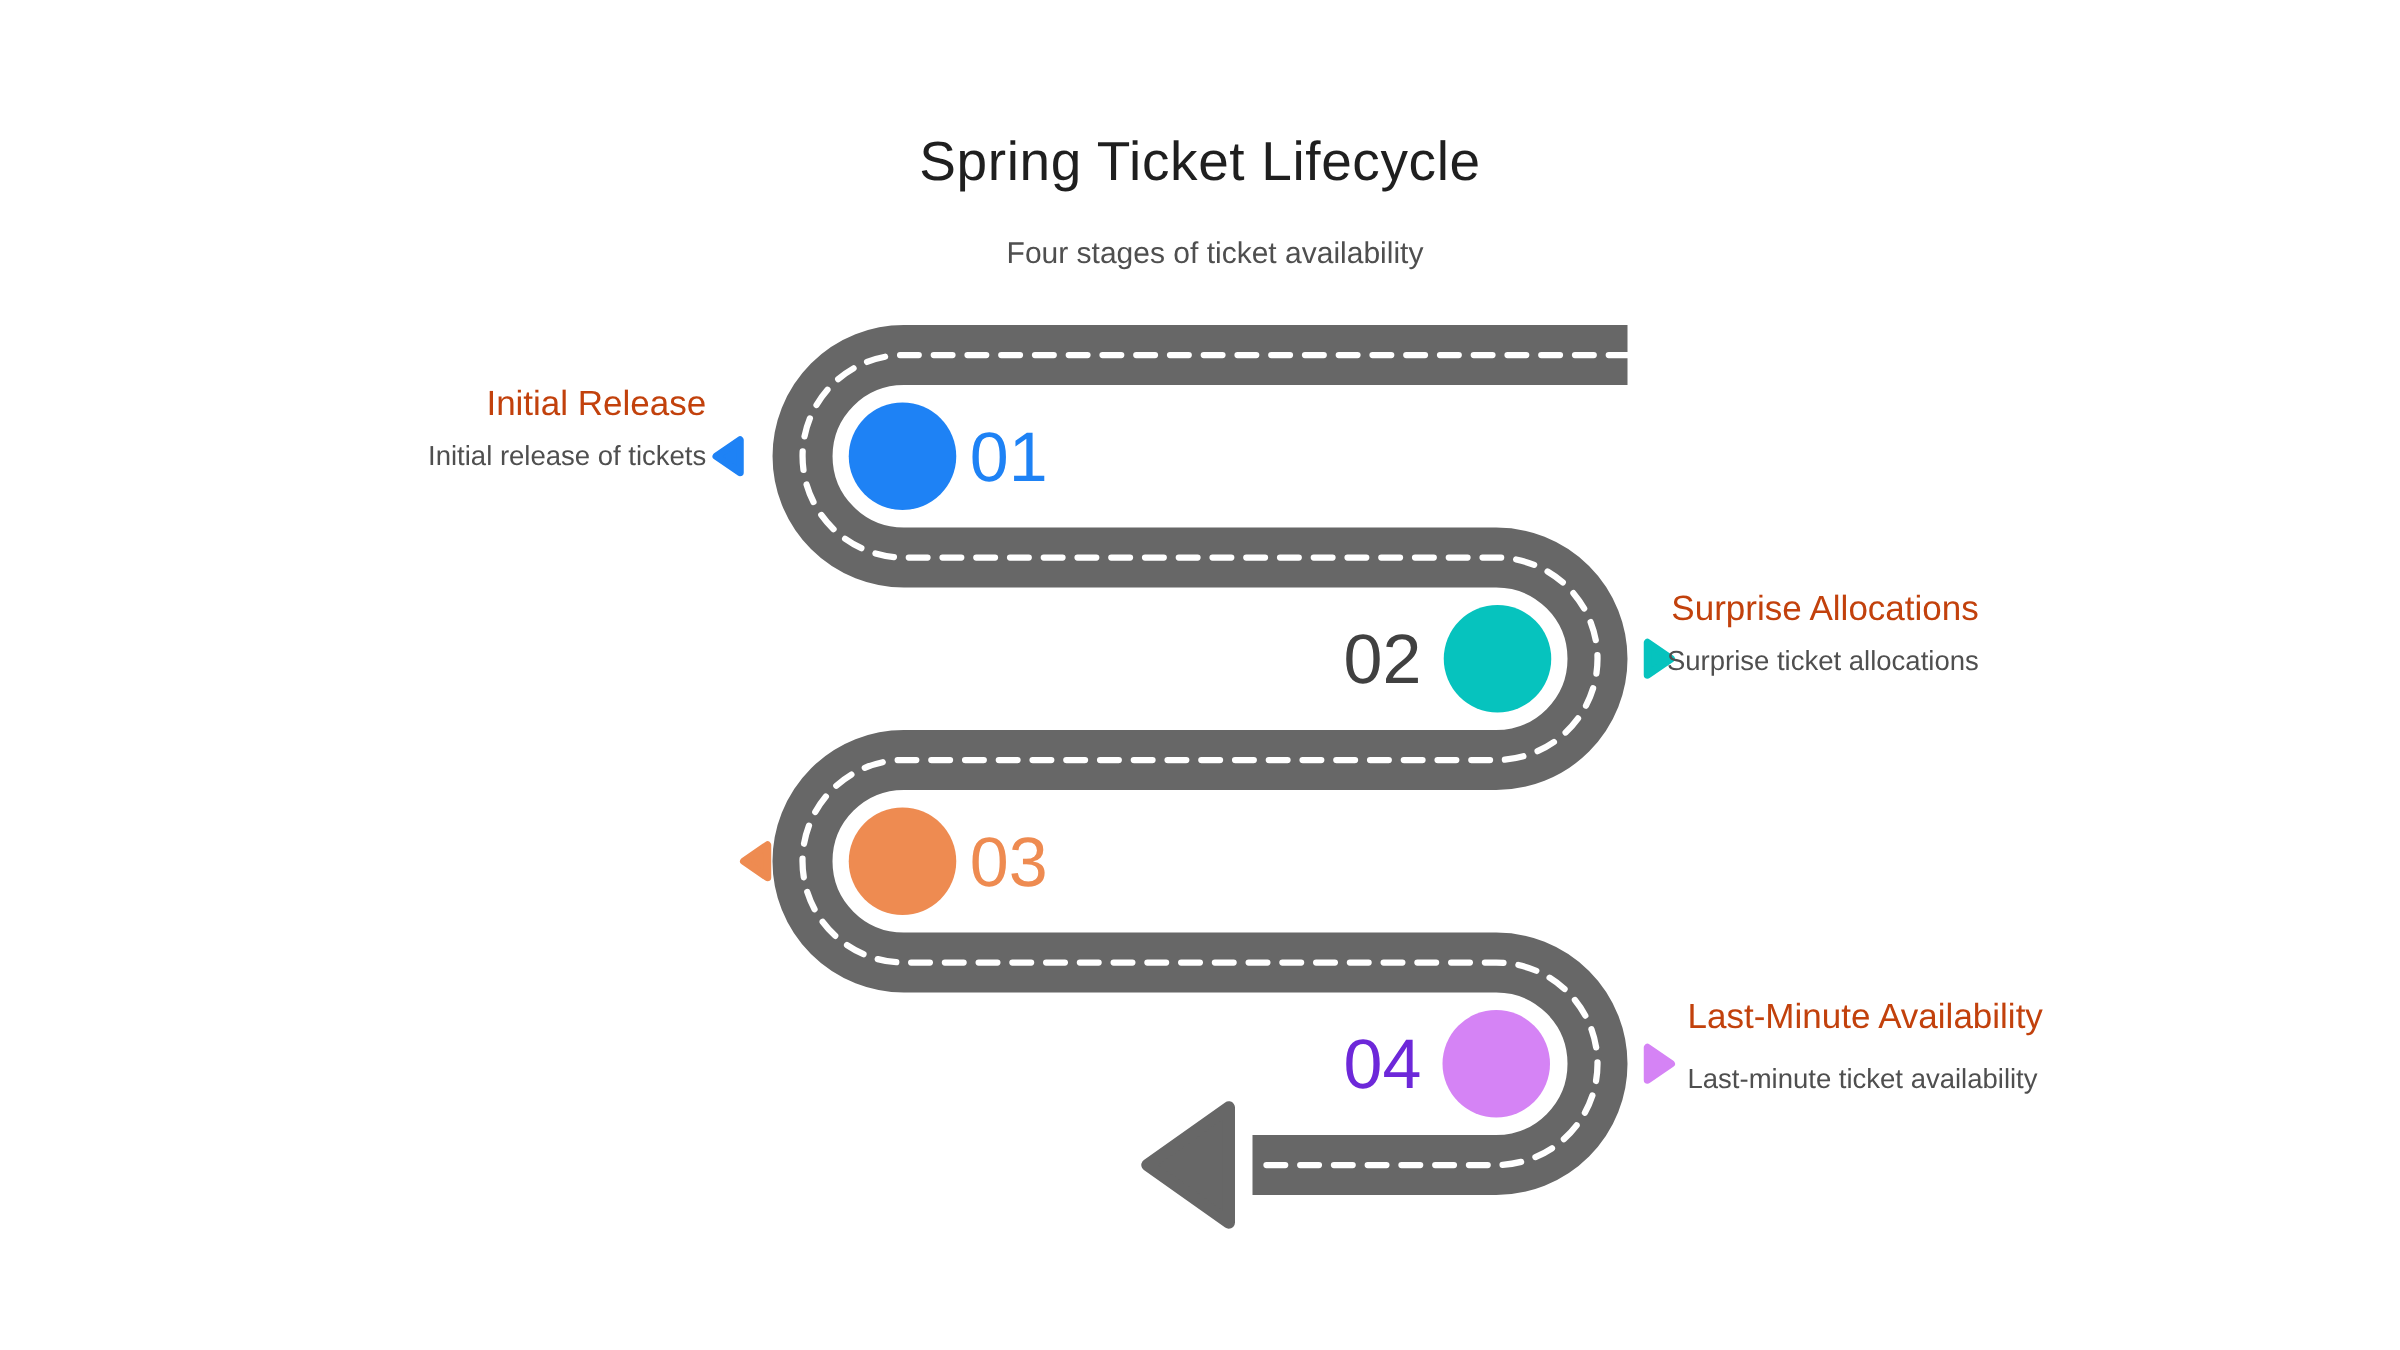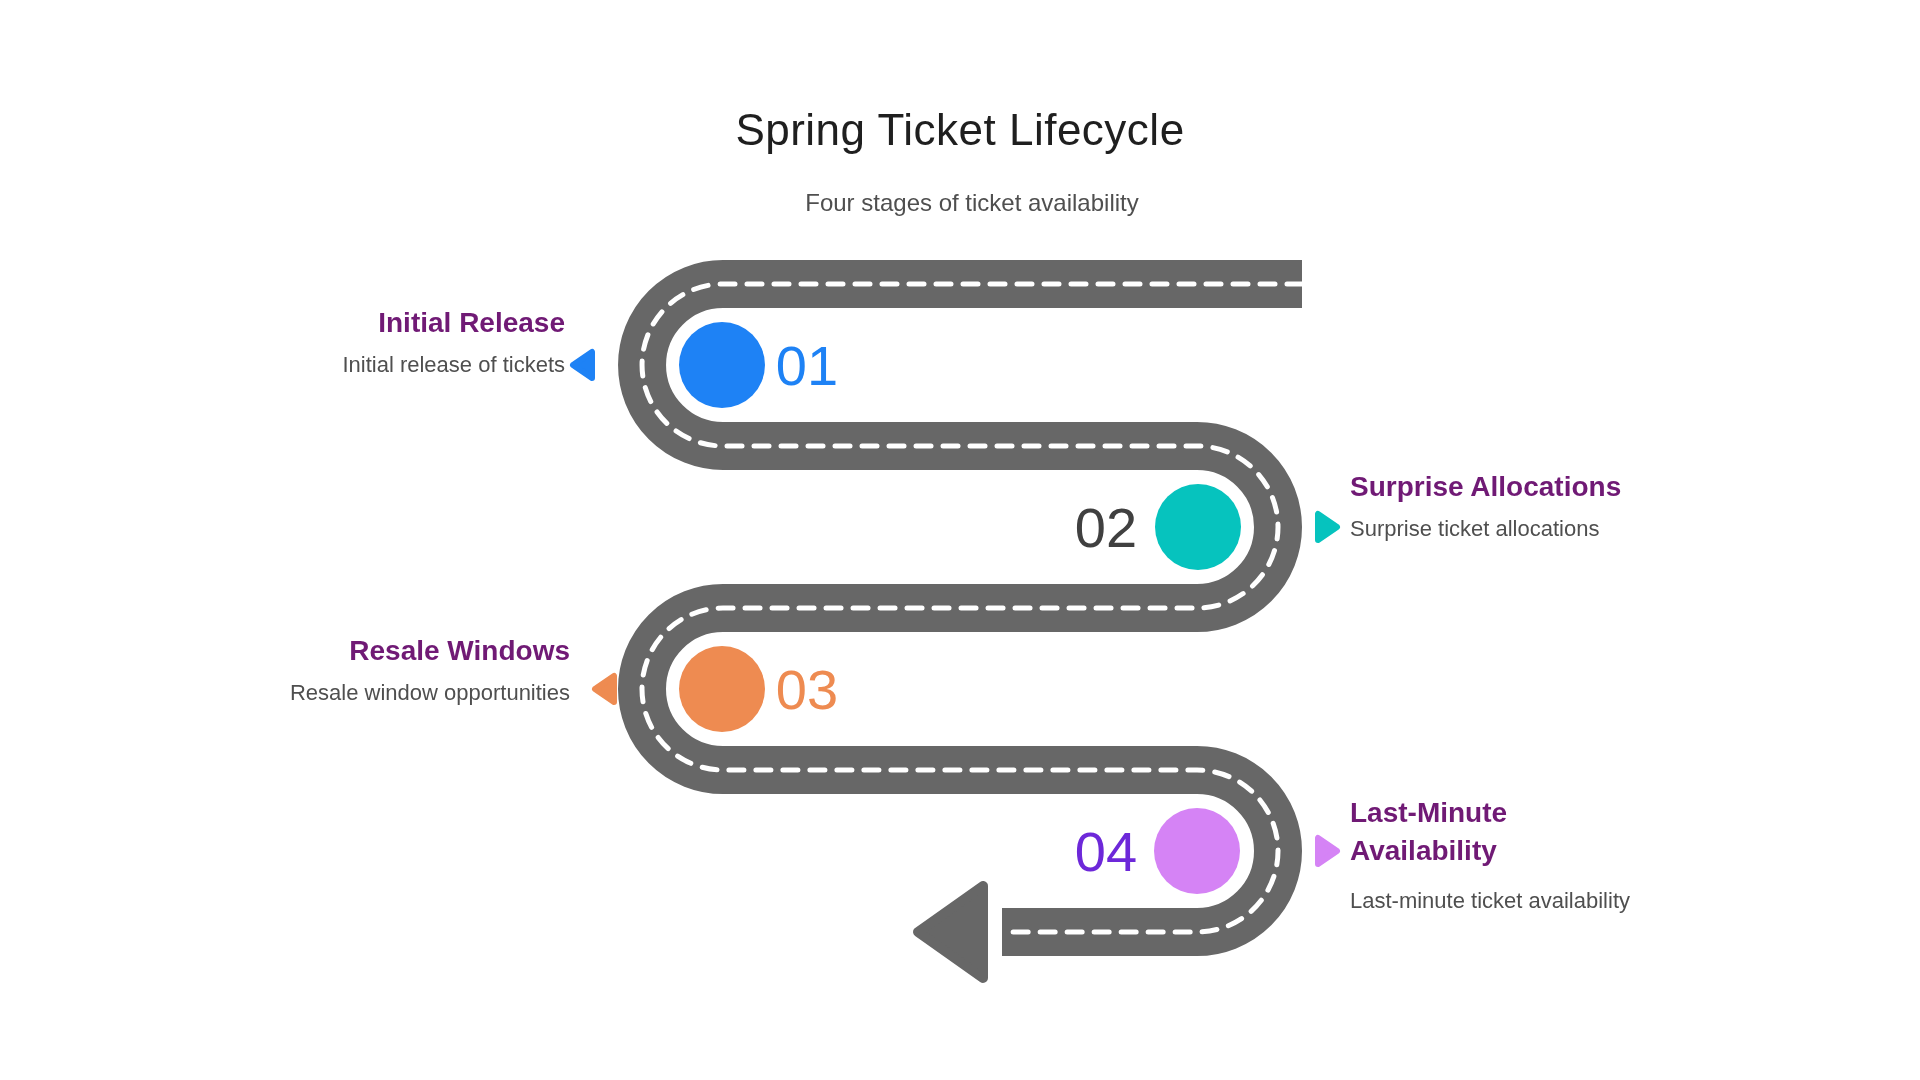--- a/index.html
+++ b/index.html
@@ -40,31 +40,31 @@
     stroke-linecap: round;
     stroke-dasharray: 15 12;
   }
   .road-arrowhead { stroke-width: 10px; stroke-linejoin: round; }
   .pointer { stroke-width: 6px; stroke-linejoin: round; }
   .stage-text { position: absolute; }
   .stage-text.align-right { text-align: right; }
   .stage-title {
     font-size: 28px;
     line-height: 38px;
-    font-weight: 700;
-    color: #701a75;
+    font-weight: 400;
+    color: #c2410c;
   }
   .stage-desc {
     font-size: 22px;
     line-height: 33px;
     color: #4f4f4f;
     margin-top: 6px;
   }
   .s1-text { top: 304px; right: 1355px; width: 380px; }
-  .s2-text { top: 468px; left: 1350px; width: 300px; }
+  .s2-text { top: 468px; left: 1283px; width: 300px; text-align: right; }
   .s3-text { top: 632px; right: 1350px; width: 380px; }
   .s4-text { top: 794px; left: 1350px; width: 300px; }
   .s4-text .stage-desc { margin-top: 14px; }
   .stage-number {
     position: absolute;
     transform: translate(-50%, -50%);
     font-size: 56px;
     font-weight: 400;
     white-space: nowrap;
   }
@@ -108,23 +108,19 @@
   <div class="stage-text align-right s1-text">
     <div class="stage-title">Initial Release</div>
     <div class="stage-desc">Initial release of tickets</div>
   </div>
 
   <div class="stage-text s2-text">
     <div class="stage-title">Surprise Allocations</div>
     <div class="stage-desc">Surprise ticket allocations</div>
   </div>
 
-  <div class="stage-text align-right s3-text">
-    <div class="stage-title">Resale Windows</div>
-    <div class="stage-desc">Resale window opportunities</div>
-  </div>
 
   <div class="stage-text s4-text">
     <div class="stage-title">Last-Minute Availability</div>
     <div class="stage-desc">Last-minute ticket availability</div>
   </div>
 
 </div>
 
 </body></html>

